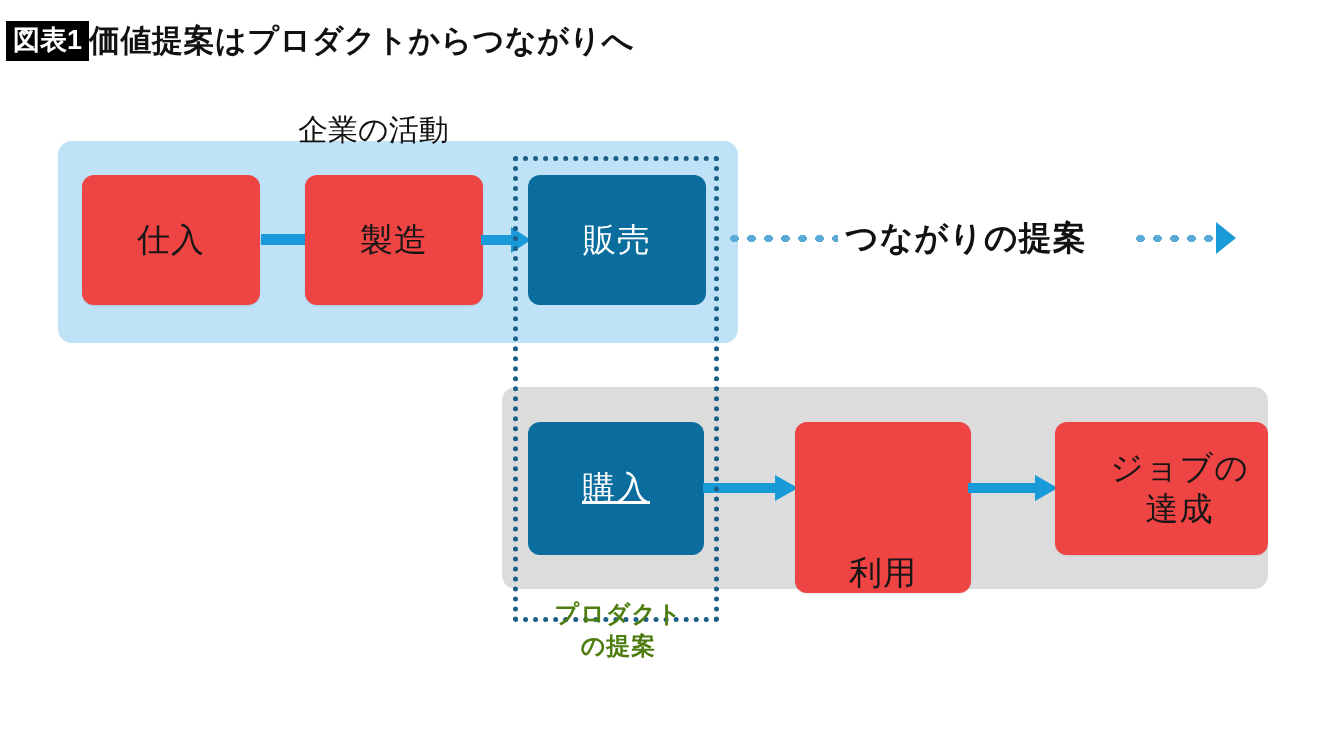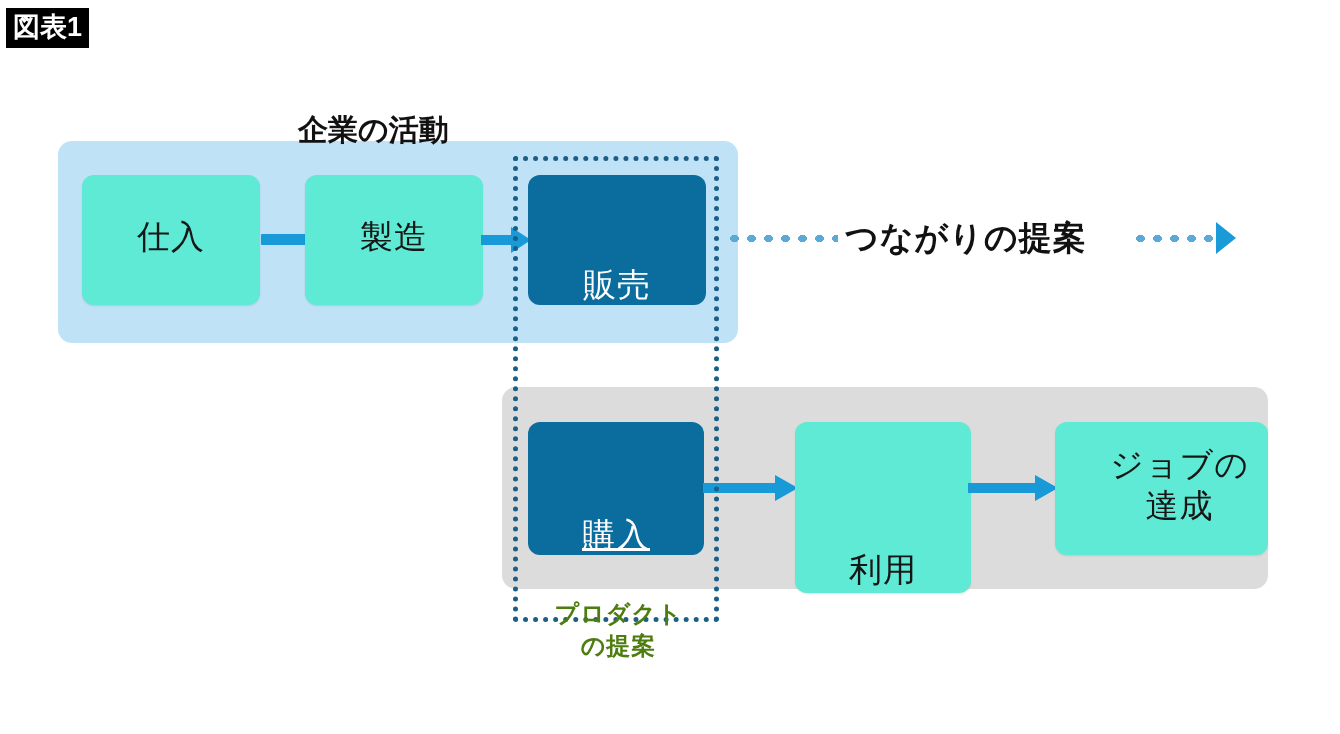--- a/index.html
+++ b/index.html
@@ -17,21 +17,21 @@
     width: 1340px;
     height: 734px;
     background: #ffffff;
     overflow: hidden;
   }
 
   
   .title-row {
     position: absolute;
     left: 6px;
-    top: 8px;
+    top: 20px;
     display: flex;
     align-items: center;
   }
   .fig-badge {
     background: #000000;
     color: #ffffff;
     font-size: 27px;
     font-weight: bold;
     line-height: 1;
     padding: 6px 7px 7px 7px;
@@ -63,49 +63,47 @@
     top: 387px;
     width: 766px;
     height: 202px;
     background: #dcdcdc;
   }
 
   
   .band-caption {
     position: absolute;
     font-size: 30px;
-    font-weight: bold;
+    font-weight: normal;
     color: #111111;
     white-space: nowrap;
   }
   .caption-company { left: 298px; top: 110px; }
   .caption-user    { left: 752px; top: 357px; }
 
   
   .node {
     position: absolute;
     border-radius: 12px;
     display: flex;
     align-items: center;
     justify-content: center;
     text-align: center;
     font-size: 33px;
     line-height: 1.22;
     letter-spacing: 1px;
   }
   .node-white {
-    background: #5eead4;
+    background: #ef4444;
     color: #161616;
     box-shadow: 0 1px 2px rgba(0,0,0,0.10);
-    font-family: Liberation Mono, monospace;
   }
   .node-blue {
     background: #0b6d9e;
     color: #ffffff;
-    align-items: flex-end;
   }
 
   .node-shiire  { left: 82px;  top: 175px; width: 178px; height: 130px; }
   .node-seizo   { left: 305px; top: 175px; width: 178px; height: 130px; }
   .node-hanbai  { left: 528px; top: 175px; width: 178px; height: 130px; }
   .node-kounyu  { left: 528px; top: 422px; width: 176px; height: 133px; text-decoration: underline; }
   .node-riyou   { left: 795px; top: 422px; width: 176px; height: 171px; align-items: flex-end; }
   .node-job     { left: 1055px; top: 422px; width: 177px; height: 133px; padding-left: 36px; }
 
   
@@ -194,20 +192,21 @@
     border-left: 20px solid #1b9ad8;
   }
 </style>
 </head>
 <body>
 
 <div id="canvas">
 
   <div class="title-row">
     <span class="fig-badge">図表1</span>
+    <span class="title-text">価値提案はプロダクトからつながりへ</span>
   </div>
 
   <div class="band band-company"></div>
   <div class="band-caption caption-company">企業の活動</div>
 
   <div class="band band-user"></div>
 
   <div class="node node-white node-shiire">
     <span>仕入</span>
   </div>

